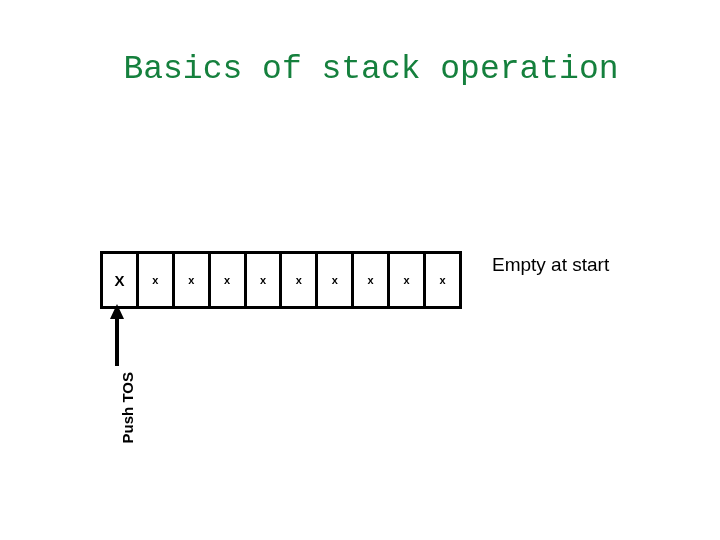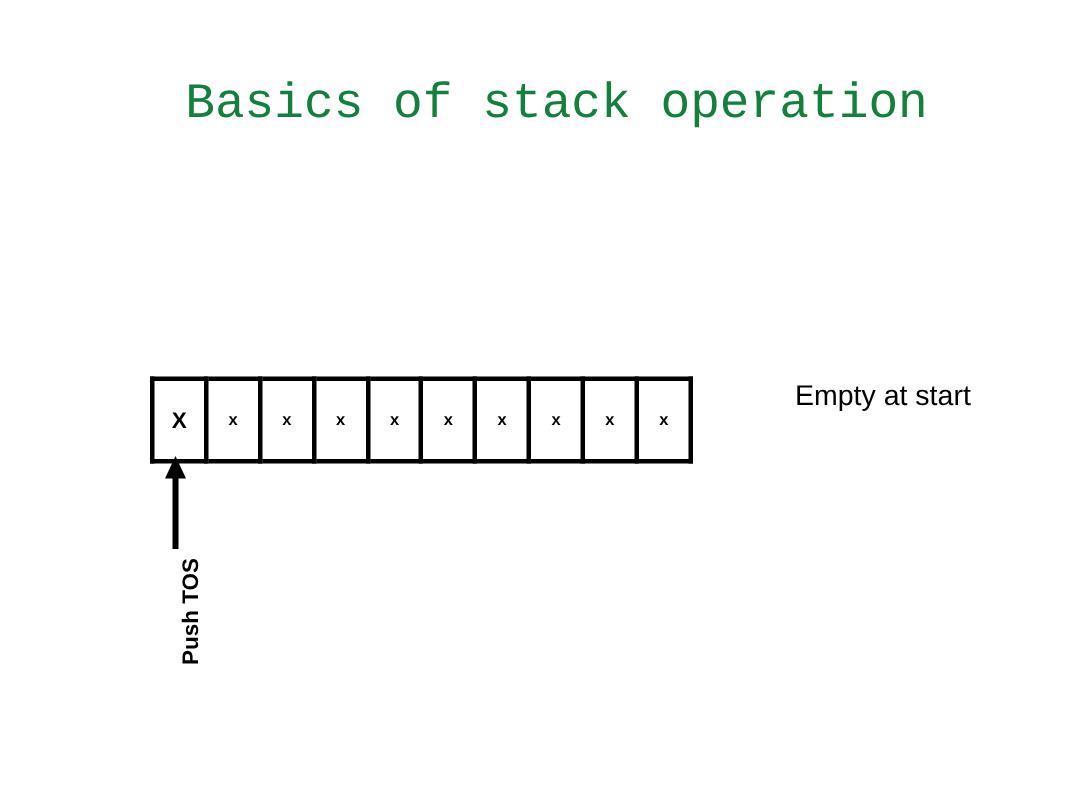--- a/index.html
+++ b/index.html
@@ -109,21 +109,20 @@
     width: 220px;
     font-family: "Liberation Sans", sans-serif;
     font-size: 19px;
     font-weight: 400;
     line-height: 26px;
     color: #000000;
     white-space: nowrap;
   }
   #annotation .ann-line {
     display: block;
-    margin-left: 38px;
   }
 </style>
 </head>
 <body>
 
 <div id="slide">
 
   <div id="slide-title">Basics of stack operation</div>
 
   <table id="stack-table">

